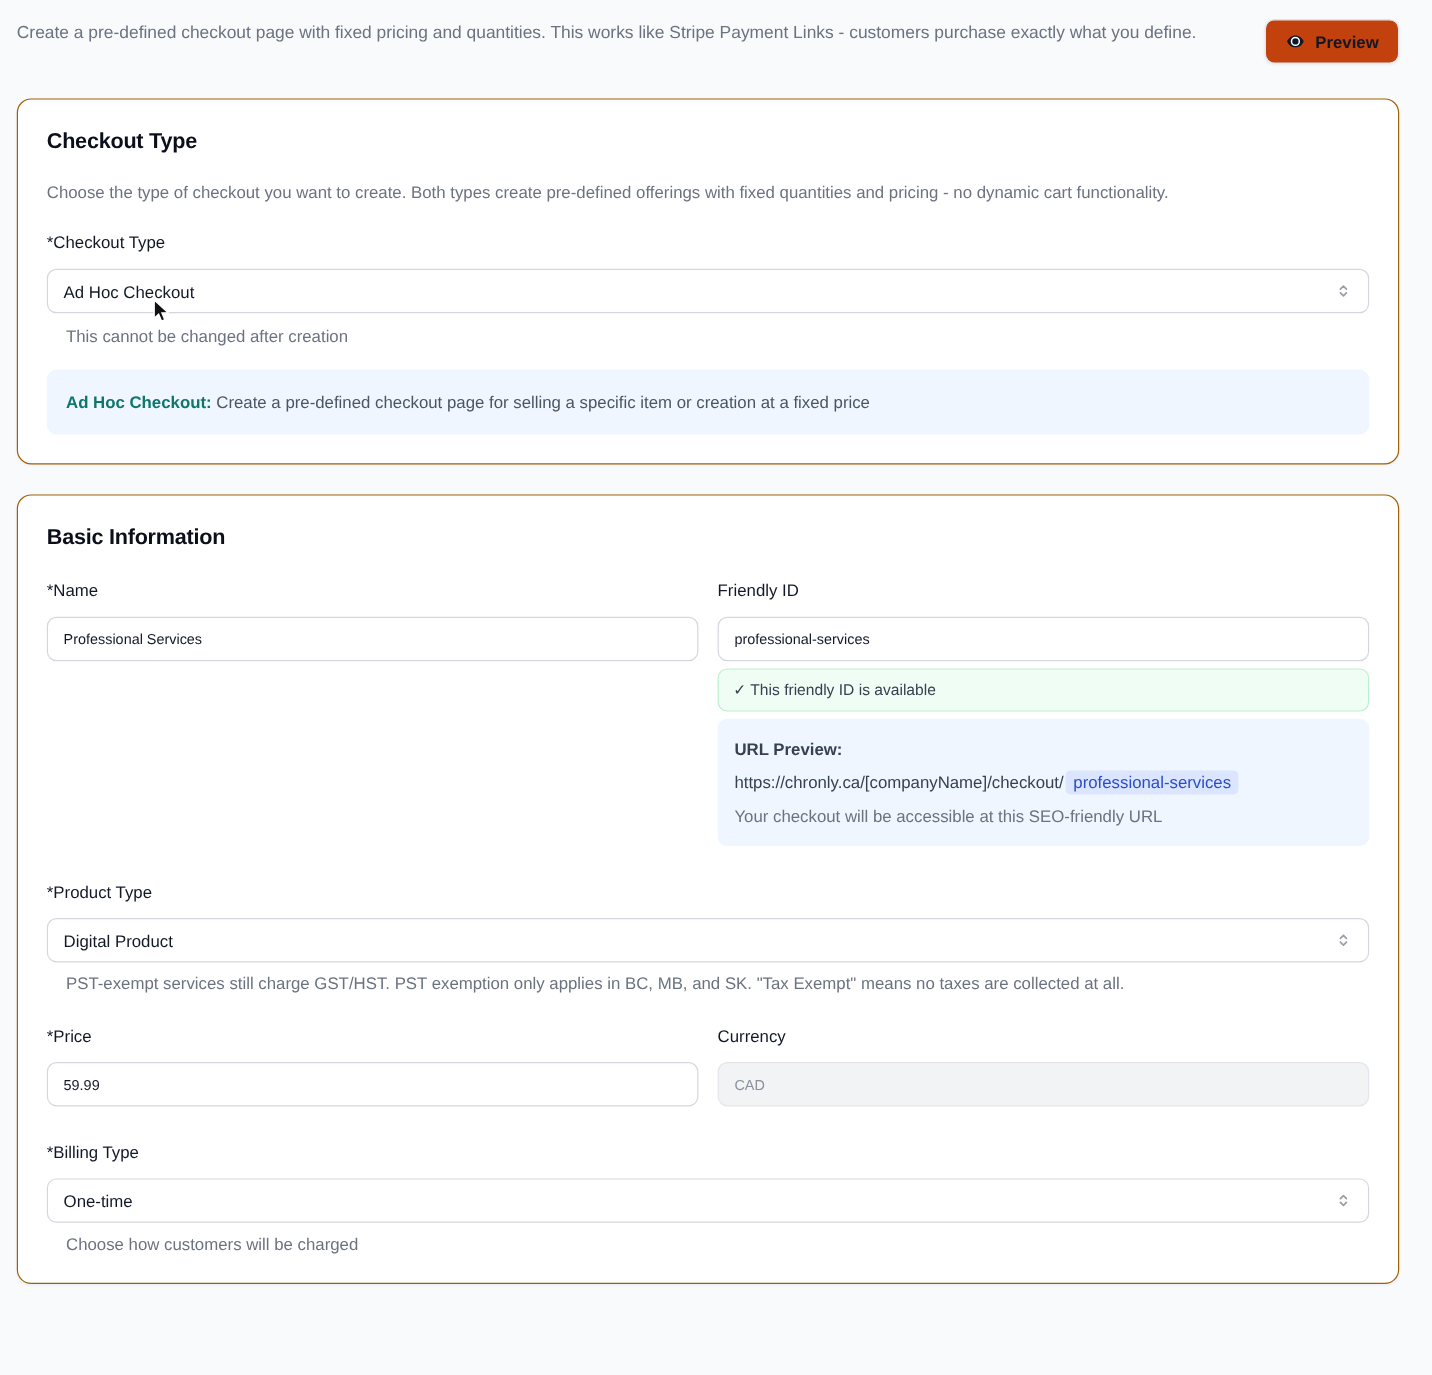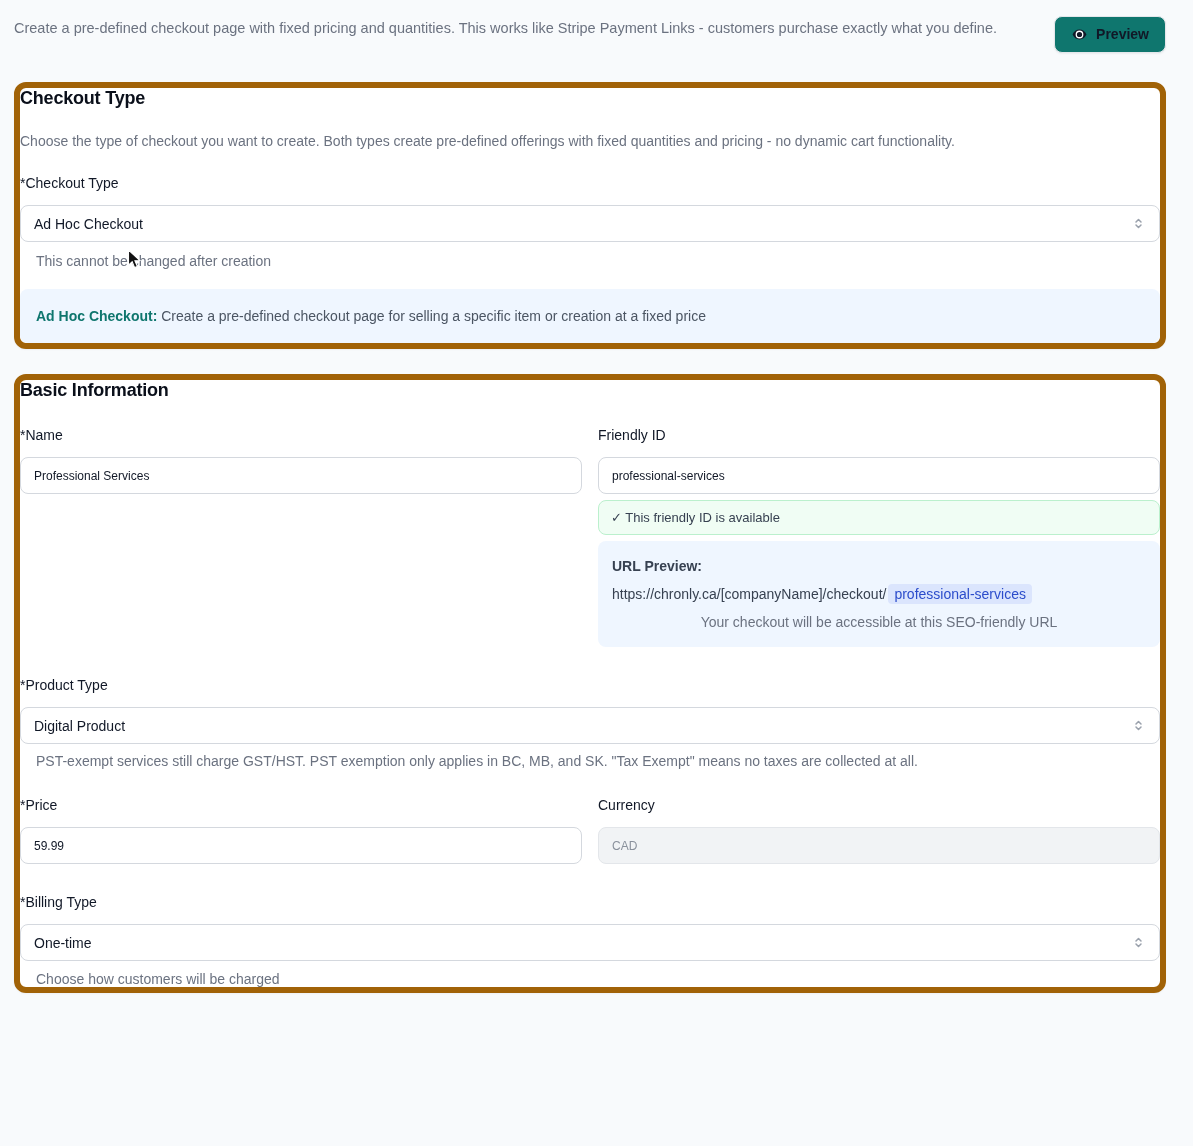--- a/index.html
+++ b/index.html
@@ -10,33 +10,33 @@
     color: #111827;
     overflow: hidden;
   }
   .container { width: 1152px; margin-left: 14px; position: relative; }
 
   
   .page-header { display: flex; justify-content: space-between; align-items: flex-start; padding-top: 11px; }
   .page-title { font-size: 19px; font-weight: 700; color: #0a0f1a; letter-spacing: -0.2px; }
   .page-subtitle { font-size: 14.5px; color: #6b7280; margin-top: 9px; }
   .btn-preview {
-    display: inline-flex; align-items: flex-start; gap: 8px;
-    background: #0f766e; border: 1px solid #e5e7eb; border-radius: 8px;
+    display: inline-flex; align-items: center; gap: 8px;
+    background: #c2410c; border: 1px solid #e5e7eb; border-radius: 8px;
     padding: 9px 16px; font-size: 14px; font-weight: 600; color: #111827;
     box-shadow: 0 1px 2px rgba(16,24,40,.06); cursor: pointer;
     font-family: inherit; margin-top: 5px;
   }
   .btn-preview svg { display: block; }
 
   
   .card {
-    background: #fff; border: 6px solid #a16207; border-radius: 12px;
+    background: #fff; border: 1px solid #a16207; border-radius: 12px;
     box-shadow: 0 1px 2px rgba(16,24,40,.04);
-    margin-top: 25px;
+    padding: 24px; margin-top: 25px;
   }
   .card-heading { font-size: 18px; font-weight: 700; color: #0a0f1a; letter-spacing: -0.2px; }
   .card-desc { font-size: 14px; color: #6b7280; margin-top: 22px; line-height: 20px; }
 
   .field-label { display: block; font-size: 14px; font-weight: 500; color: #111827; }
   .help-text { font-size: 14px; color: #6b7280; margin-left: 16px; }
 
   .text-input {
     width: 100%; height: 37px; padding: 0 13px;
     border: 1px solid #d4d8de; border-radius: 8px;
@@ -69,21 +69,21 @@
     background: #f0fdf4; border: 1px solid #bbf0cd; border-radius: 8px;
     padding: 9px 12px; font-size: 13px; color: #374151;
     margin-top: 6px;
   }
 
   .url-box {
     background: #eff6ff; border-radius: 8px;
     padding: 15px 14px; font-size: 14px; margin-top: 6px;
   }
   .url-box p { line-height: 20px; margin-bottom: 8px; }
-  .url-box p:last-child { margin-bottom: 0; text-align: center; }
+  .url-box p:last-child { margin-bottom: 0; }
   .url-label { font-weight: 600; color: #374151; }
   .url-base { color: #374151; }
   .url-slug {
     color: #2b4ccb; background: #dbe5fd; border-radius: 4px;
     padding: 2px 6px; margin-left: 2px;
   }
   .url-note { color: #6b7280; }
 
   .mt-label-gap { margin-top: 14px; }   
   .mt-help-gap { margin-top: 11px; }    

